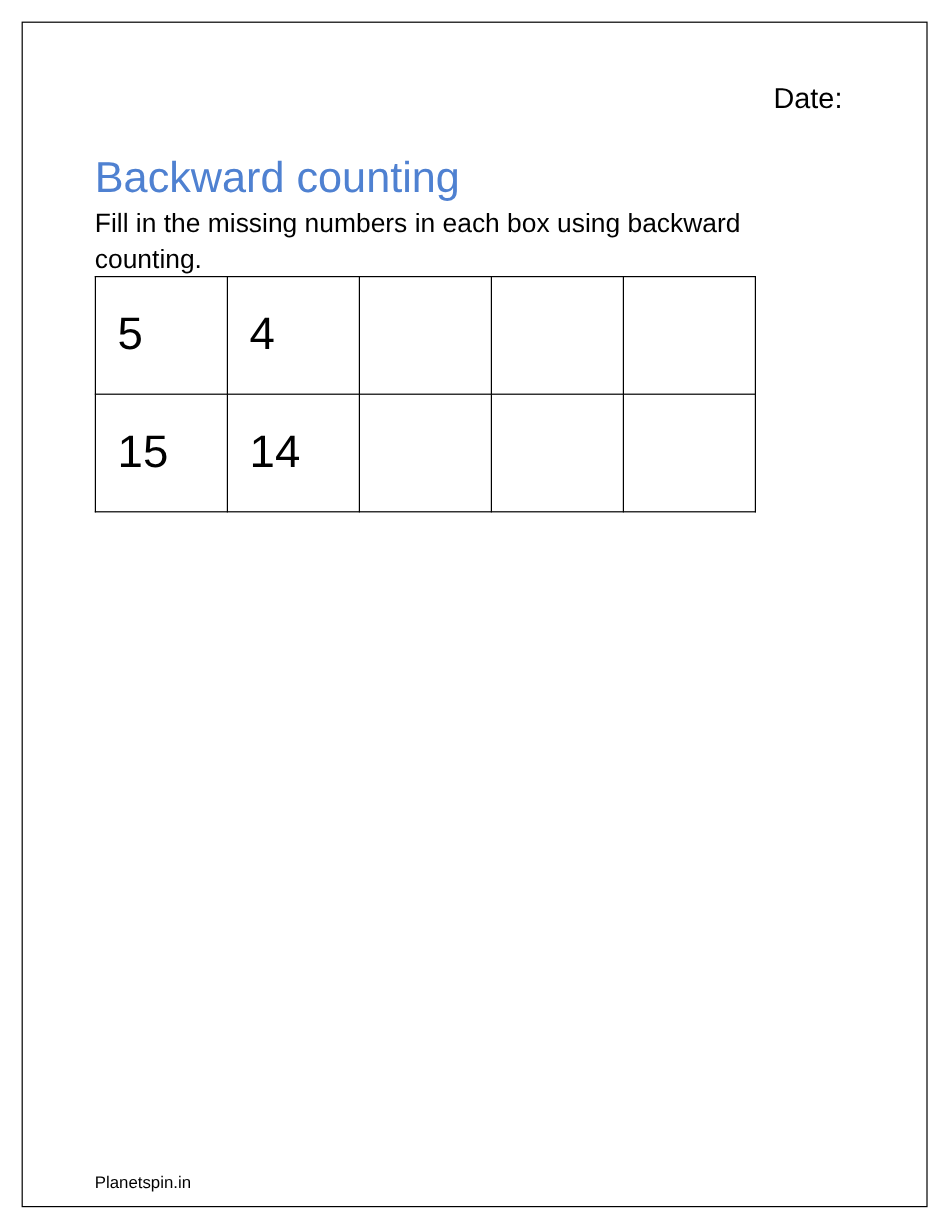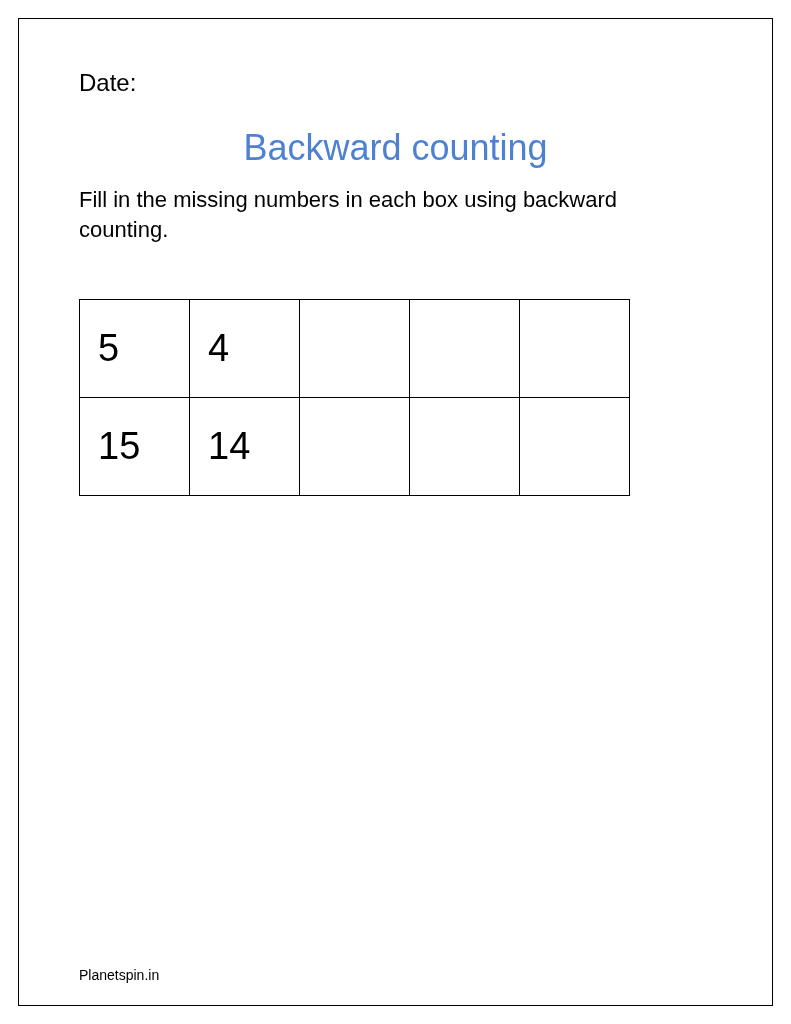--- a/index.html
+++ b/index.html
@@ -13,57 +13,55 @@
   .page-frame {
     position: absolute;
     top: 18px;
     left: 18px;
     right: 18px;
     bottom: 18px;
     border: 1px solid #000;
     padding: 50px 60px 30px 60px;
   }
   .date-row {
-    text-align: left;
+    text-align: right;
     font-size: 24px;
     color: #000;
     margin-bottom: 30px;
     padding-right: 10px;
   }
   .title {
     font-size: 36px;
     color: #4f81d1;
     font-weight: normal;
-    margin-bottom: 16px;
-    text-align: center;
+    margin-bottom: 2px;
   }
   .instructions {
     font-size: 22px;
     color: #000;
     line-height: 1.35;
-    margin-bottom: 55px;
     max-width: 560px;
   }
   .grid {
     border-collapse: collapse;
     margin-left: 0;
   }
   .grid td {
     border: 1px solid #000;
     width: 110px;
     height: 98px;
     vertical-align: middle;
     padding-left: 18px;
     font-family: Arial, Helvetica, sans-serif;
     font-size: 38px;
     color: #000;
   }
   .footer {
     position: absolute;
-    bottom: 22px;
+    bottom: 12px;
     left: 60px;
     font-family: Arial, Helvetica, sans-serif;
     font-size: 14px;
     color: #000;
   }
 </style>
 </head>
 <body>
 
 <div class="page-frame">

